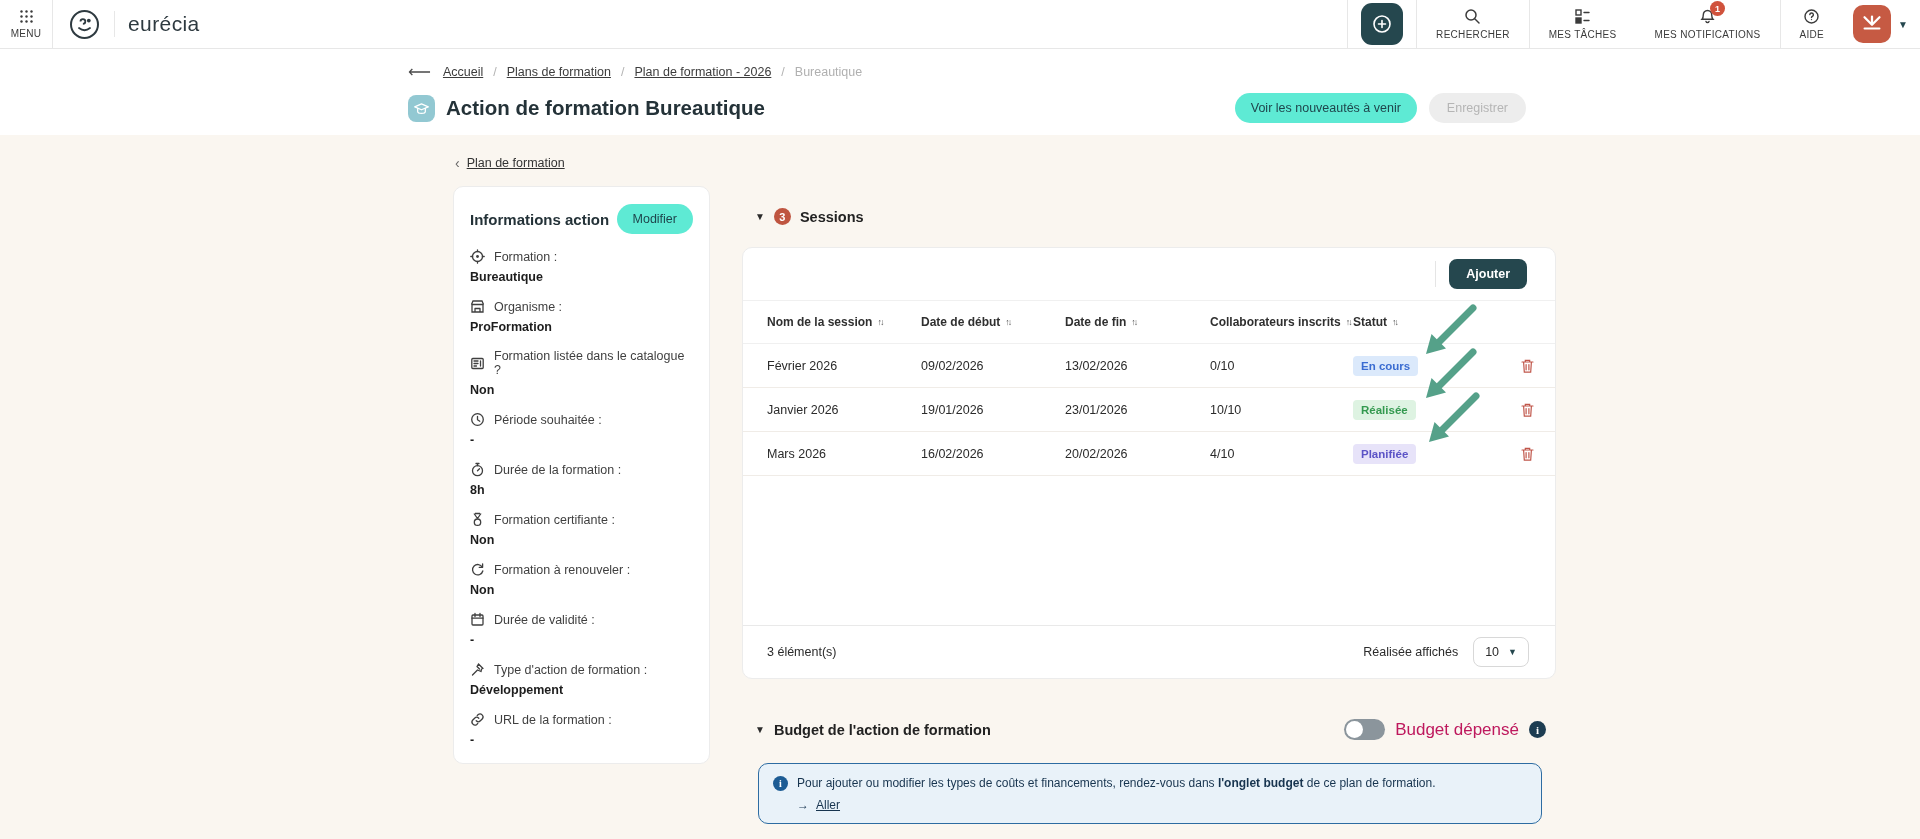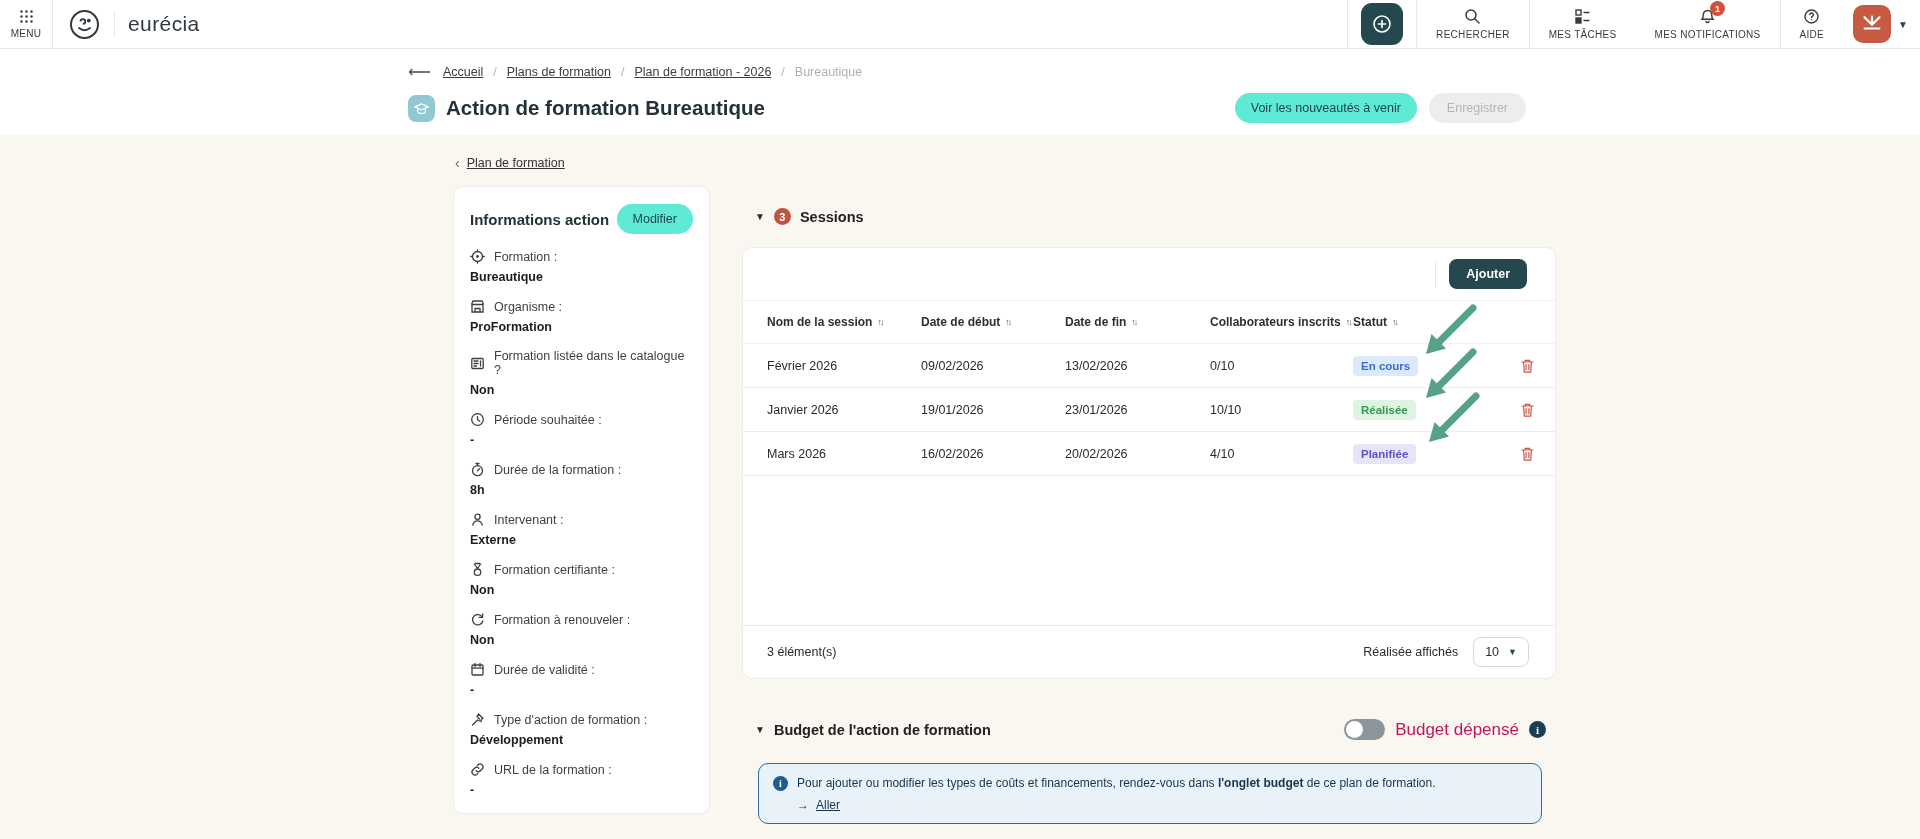--- a/index.html
+++ b/index.html
@@ -376,32 +376,20 @@
                 <svg width="15" height="15" viewBox="0 0 15 15" fill="none" stroke="#3f3f3f" stroke-width="1.3">
                   <circle cx="7.5" cy="8.7" r="5"></circle>
                   <path d="M6 1.5h3M7.5 1.5v2.2M7.5 8.7l2-2" stroke-linecap="round"></path>
                 </svg>
               </span>
               <span>Durée de la formation :</span>
             </div>
             <div class="field-value">8h</div>
           </div>
 
-          <div class="field">
-            <div class="field-label">
-              <span>
-                <svg width="15" height="15" viewBox="0 0 15 15" fill="none" stroke="#3f3f3f" stroke-width="1.3">
-                  <circle cx="7.5" cy="4.8" r="2.6"></circle>
-                  <path d="M2.8 13c.6-2.8 2.4-4.2 4.7-4.2s4.1 1.4 4.7 4.2" stroke-linecap="round"></path>
-                </svg>
-              </span>
-              <span>Intervenant :</span>
-            </div>
-            <div class="field-value">Externe</div>
-          </div>
 
           <div class="field">
             <div class="field-label">
               <span>
                 <svg width="15" height="15" viewBox="0 0 15 15" fill="none" stroke="#3f3f3f" stroke-width="1.3">
                   <path d="M4 1.5l3.5 5 3.5-5M5 1.5h5" stroke-linejoin="round"></path>
                   <circle cx="7.5" cy="10.2" r="3.2"></circle>
                 </svg>
               </span>
               <span>Formation certifiante :</span>

